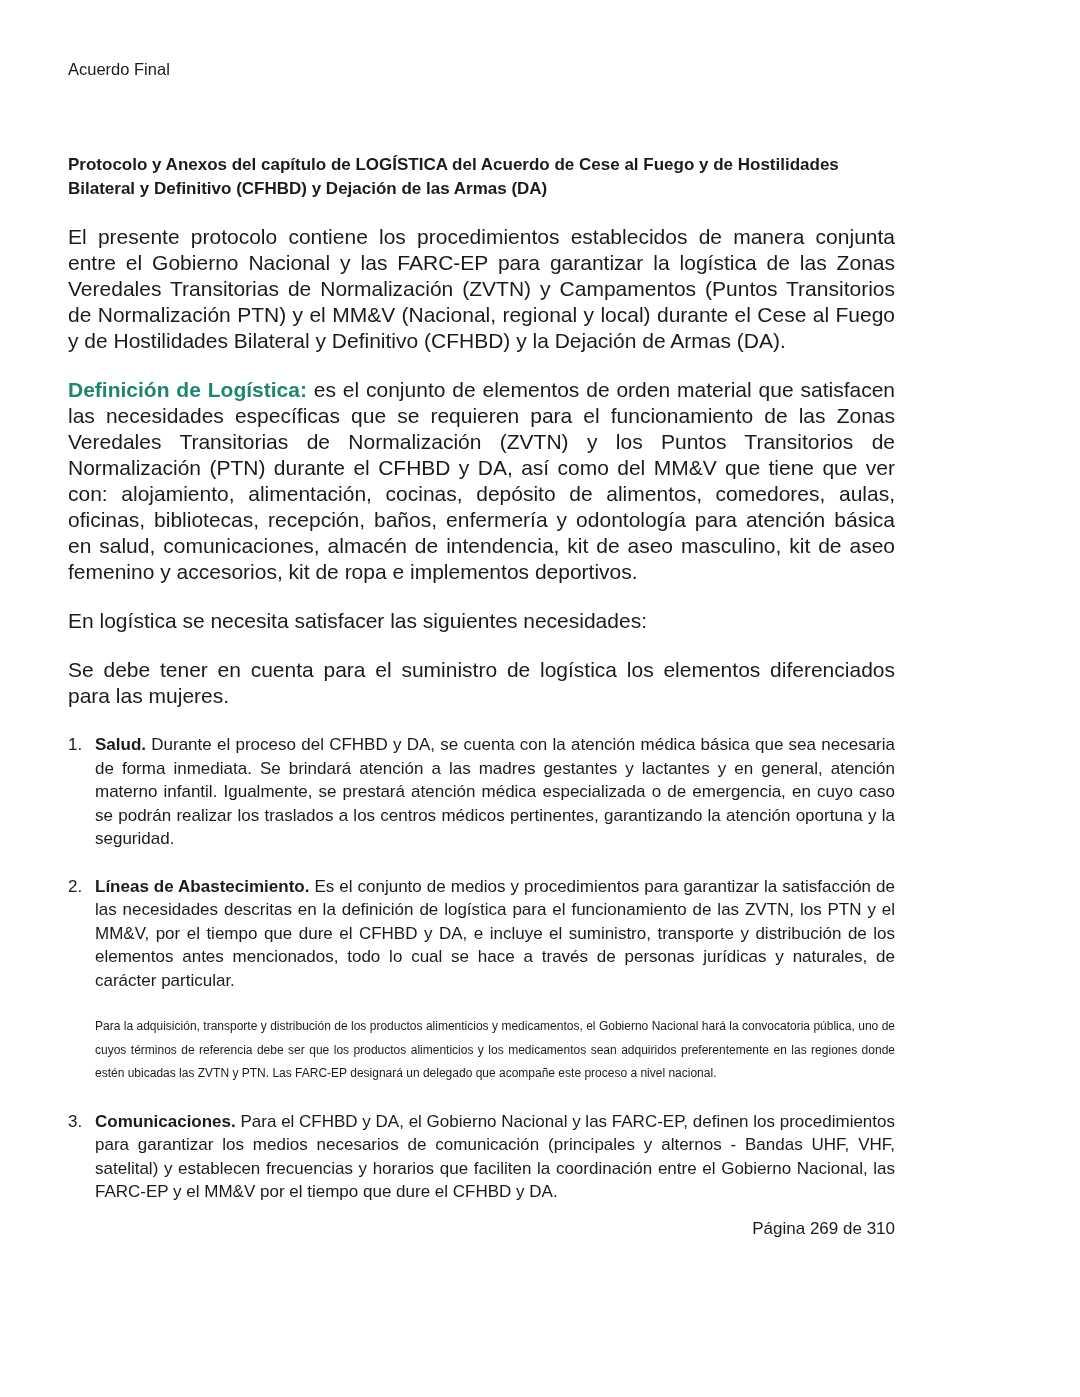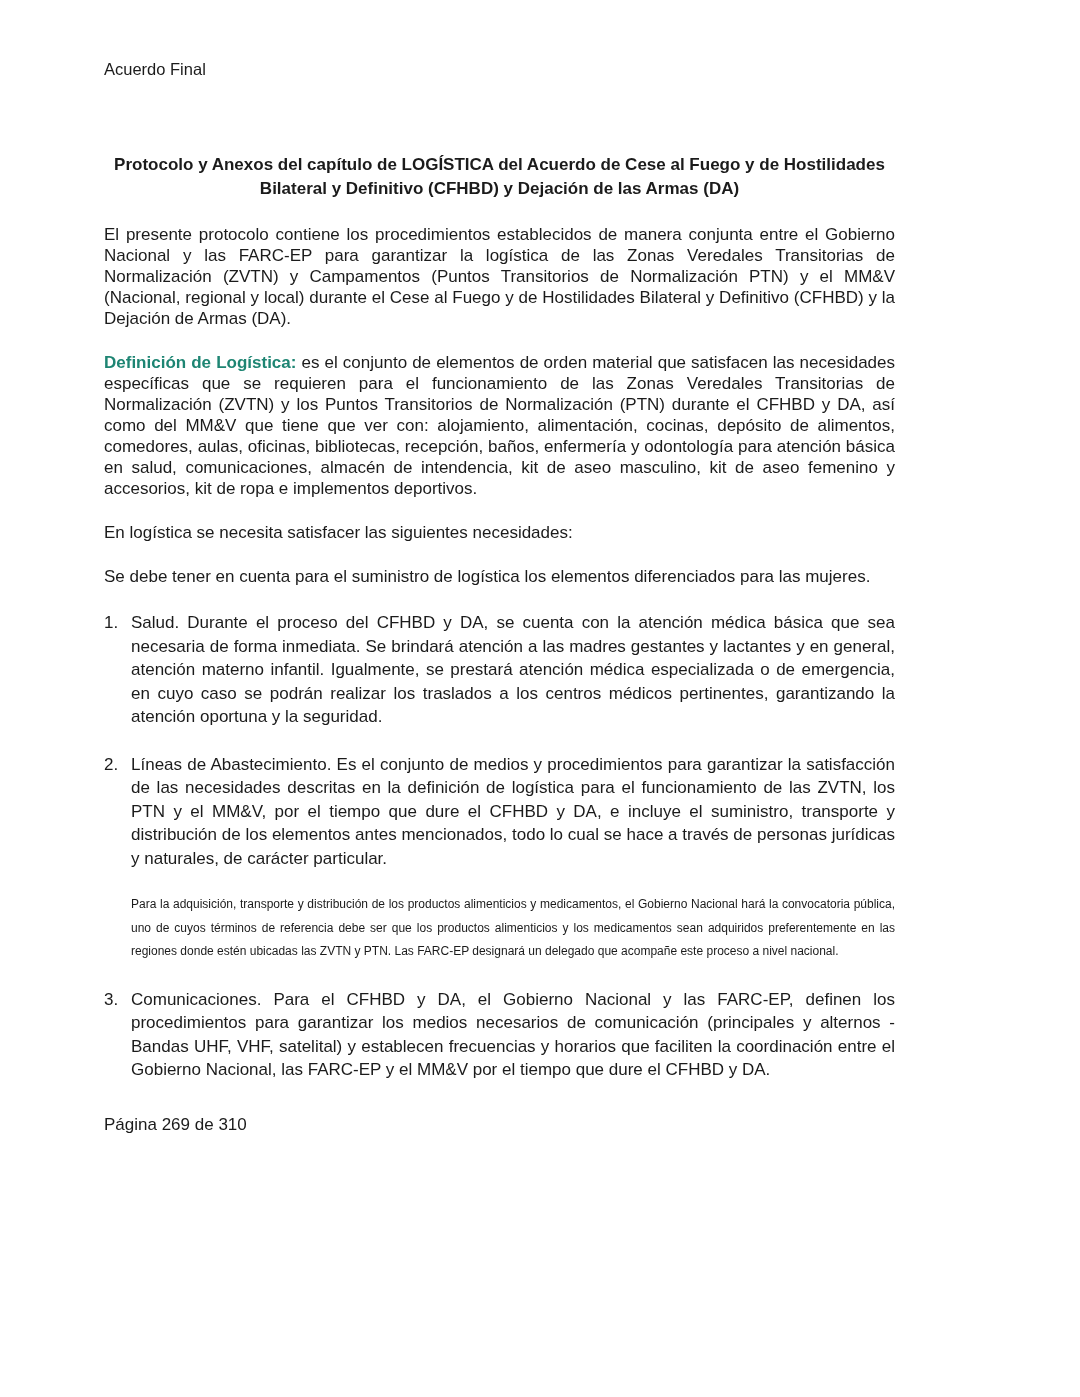--- a/index.html
+++ b/index.html
@@ -8,42 +8,42 @@
     height: 1397px;
     background: #ffffff;
     font-family: "Liberation Sans", sans-serif;
     color: #1b1b1b;
     -webkit-font-smoothing: antialiased;
   }
   .page {
     box-sizing: border-box;
     width: 1040px;
     height: 1397px;
-    padding: 58px 145px 40px 104px;
+    padding: 58px 145px 40px 68px;
     position: relative;
   }
   .doc-header {
     font-size: 16.5px;
     line-height: 1.42;
   }
   .doc-title {
     margin-top: 72px;
-    text-align: center;
+    text-align: left;
     font-weight: bold;
     font-size: 17px;
     line-height: 1.4;
     white-space: pre-line;
   }
   p.body-par {
-    font-size: 17px;
-    line-height: 21px;
+    font-size: 21px;
+    line-height: 26px;
     text-align: justify;
     margin: 23px 0 0 0;
   }
-  .lead-bold { font-weight: normal; }
+  .lead-bold { font-weight: bold; }
   .accent { font-weight: bold; }
   .numbered-list { margin-top: 0; }
   .list-item {
     display: flex;
     margin-top: 24px;
     font-size: 17px;
     line-height: 23.5px;
   }
   .item-number {
     flex: 0 0 27px;
@@ -52,22 +52,22 @@
     flex: 1;
     text-align: justify;
   }
   .item-continuation {
     margin: 23px 0 0 27px;
     font-size: 12px;
     line-height: 23.5px;
     text-align: justify;
   }
   .page-footer {
-    margin-top: 33px;
-    text-align: left;
+    margin-top: 15px;
+    text-align: right;
     font-size: 17px;
   }
 </style>
 </head>
 <body>
 
 <div class="page">
 
   <div class="doc-header">
     <div>Acuerdo Final</div>

